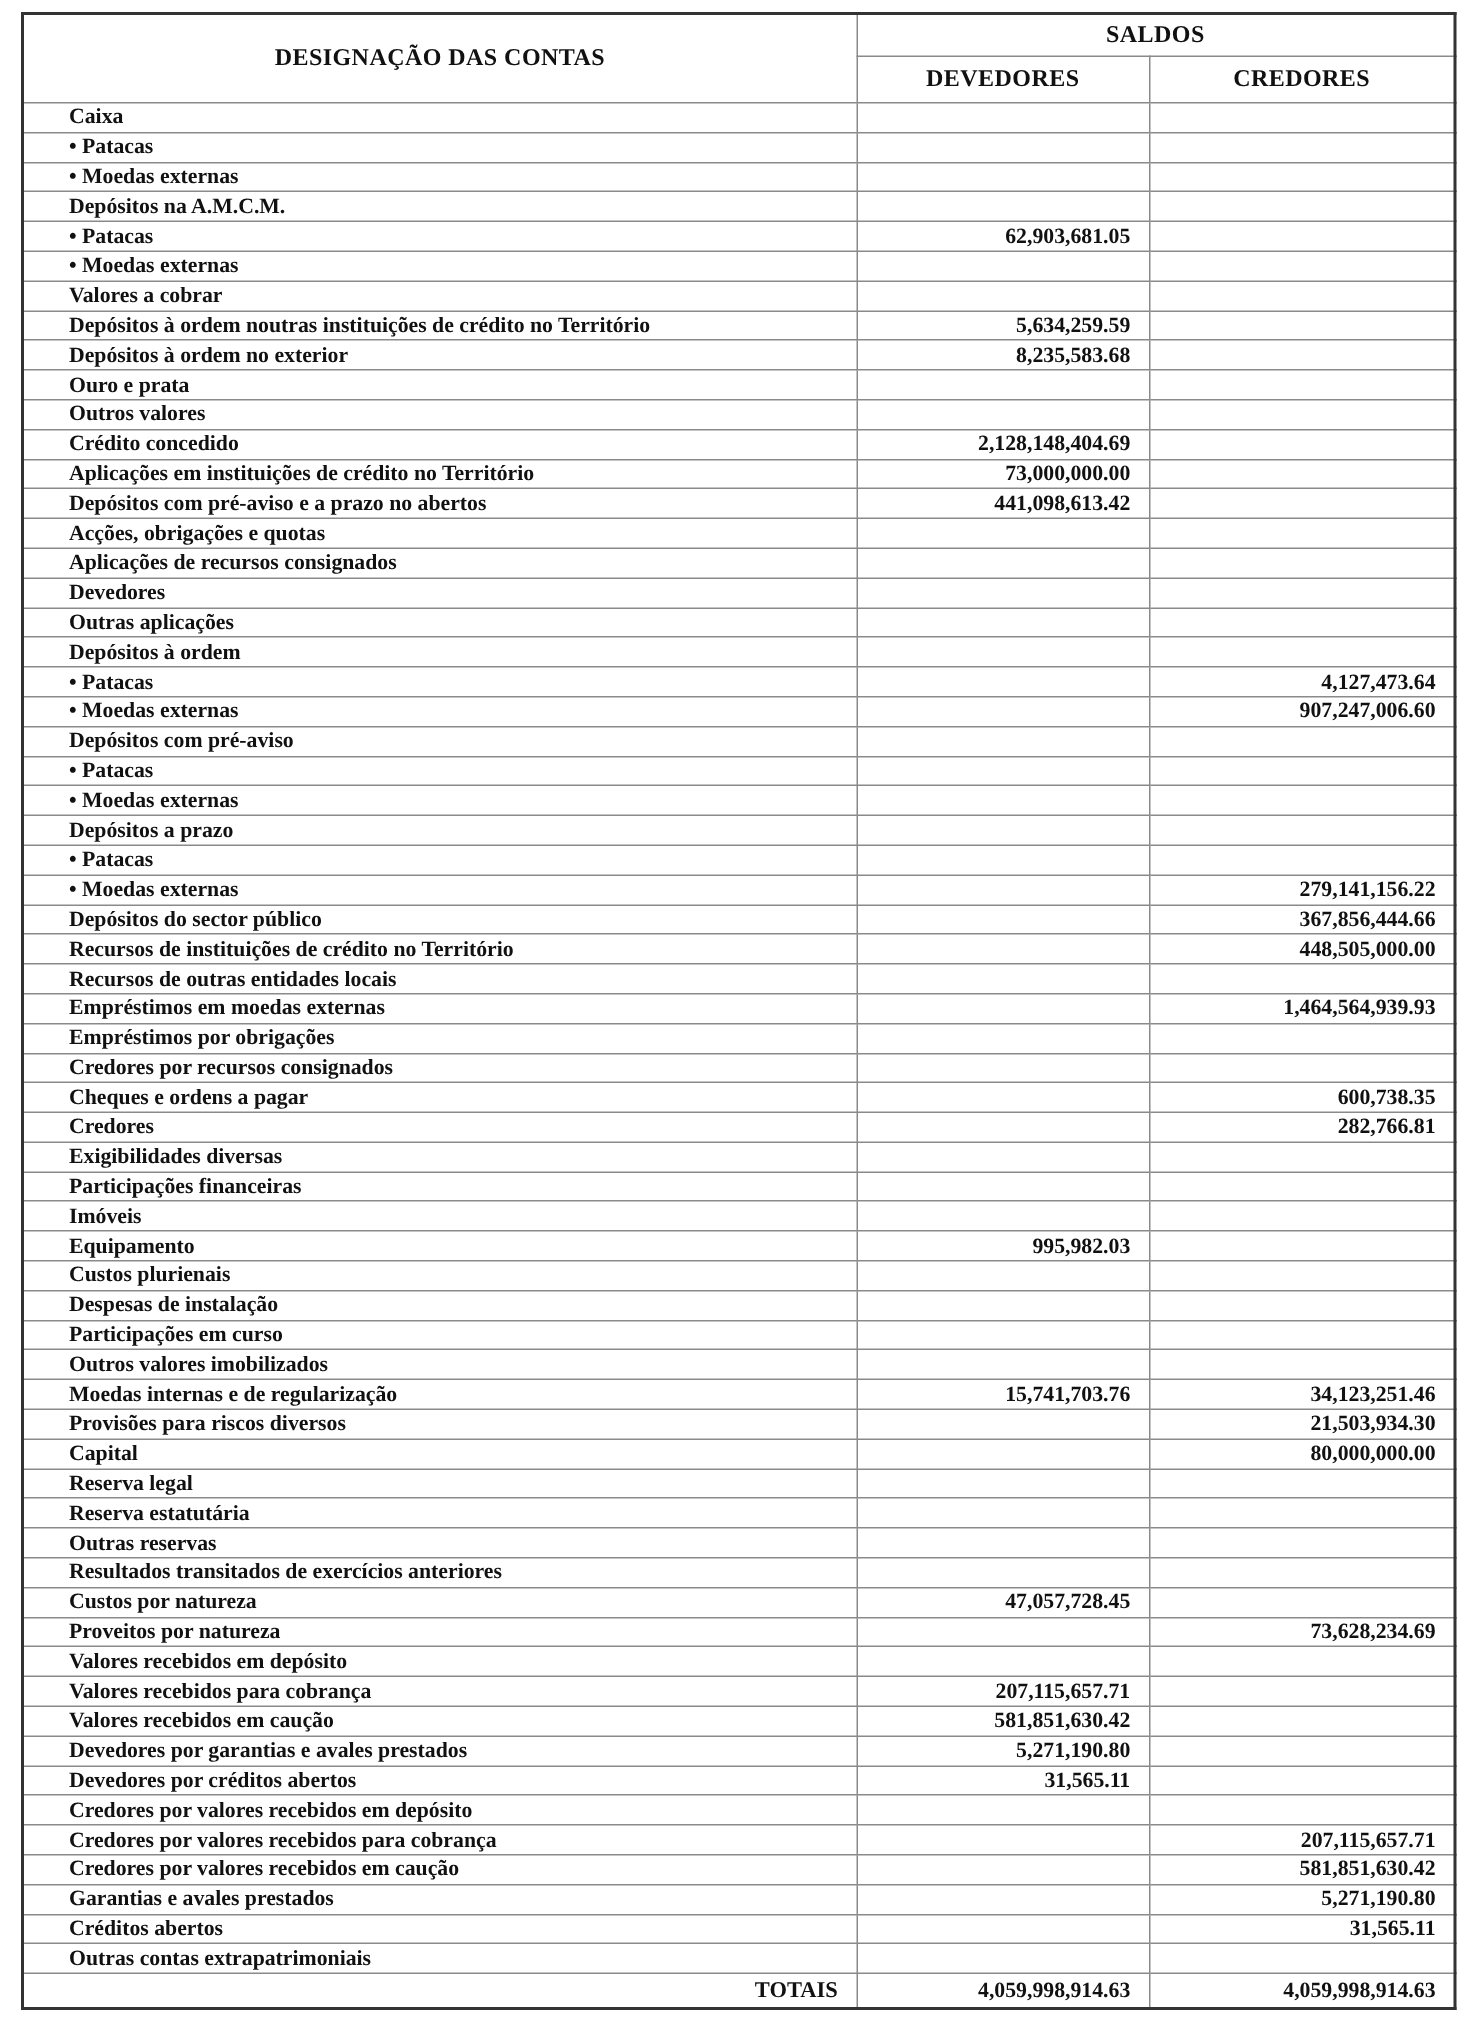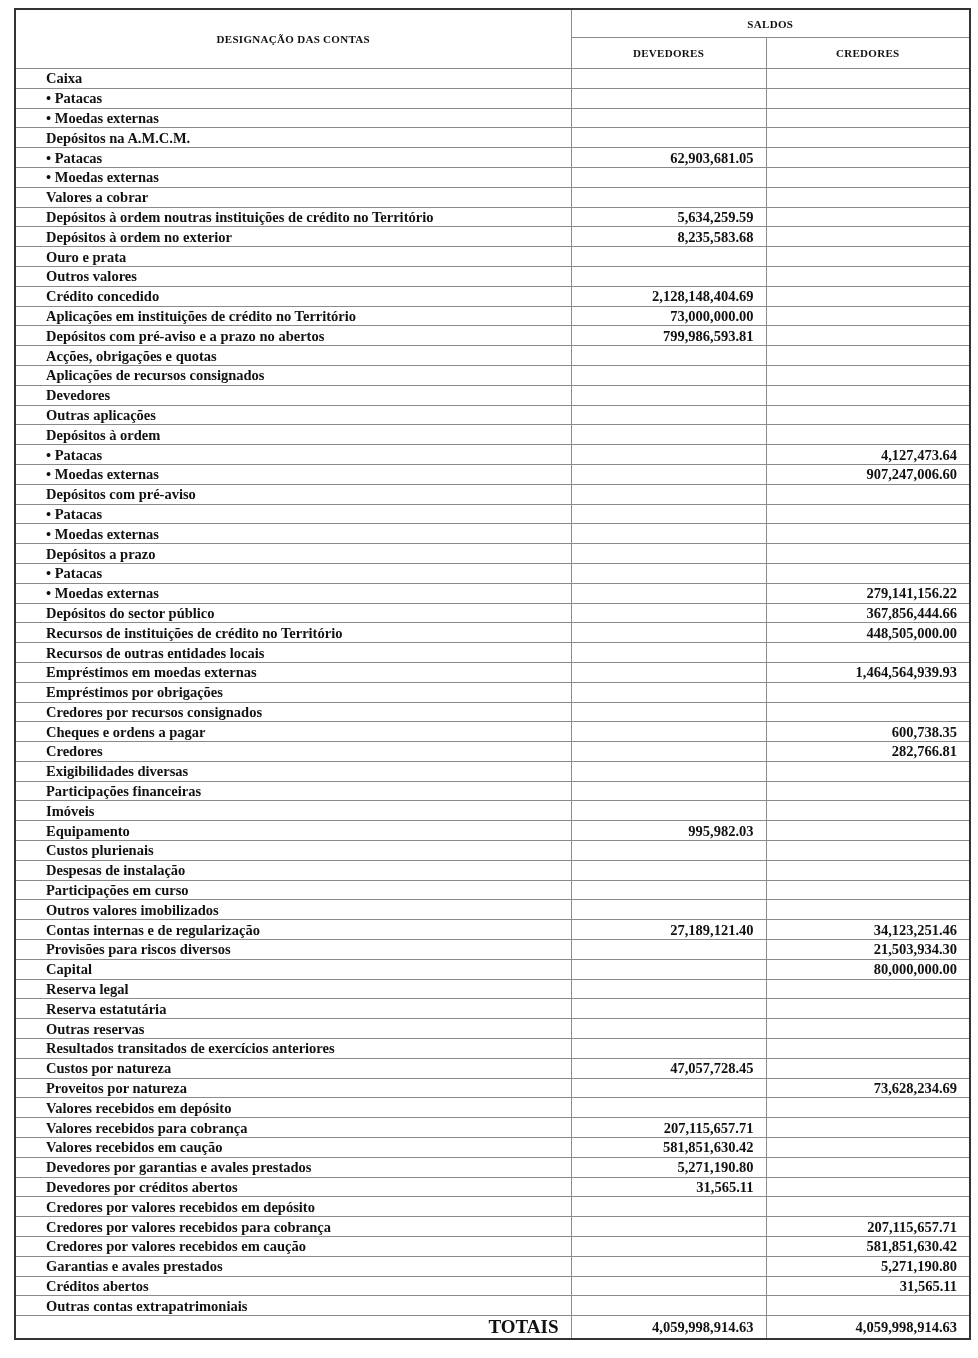--- a/index.html
+++ b/index.html
@@ -5,29 +5,29 @@
   html, body { margin: 0; padding: 0; background: #ffffff; }
   body { width: 978px; height: 1358px; position: relative; overflow: hidden;
          font-family: "Liberation Serif", "DejaVu Serif", serif; color: #111; }
   .sheet { position: absolute; left: 14px; top: 8px; width: 955px; }
   table { border-collapse: collapse; width: 955px; table-layout: fixed; }
   col.c1 { width: 556px; }
   col.c2 { width: 195px; }
   col.c3 { width: 204px; }
   th, td { border: 1px solid #8a8a8a; padding: 0; }
   table { border: 2px solid #333; }
-  th { font-weight: bold; font-size: 11px; letter-spacing: 0.3px; text-align: center; }
+  th { font-weight: bold; font-size: 16px; letter-spacing: 0.3px; text-align: center; }
   .h-desig { height: 58px; vertical-align: middle; }
   .h-saldos { height: 27px; }
   .h-sub { height: 29px; }
   td { height: 18.8px; line-height: 18px; font-size: 14.5px; font-weight: bold; }
   td.name { padding-left: 30px; white-space: nowrap; overflow: hidden; }
   td.num { text-align: right; padding-right: 12px; white-space: nowrap; font-size: 14.5px; }
   tr.tot td { height: 22px; border-top: 1px solid #666; }
-  tr.tot td.tot-label { text-align: right; padding-right: 12px; font-size: 19px; }
+  tr.tot td.tot-label { text-align: right; padding-right: 12px; font-size: 15px; }
 </style>
 </head>
 <body>
 
 <div class="sheet">
   <table>
     <colgroup>
         <col class="c1">
         <col class="c2">
         <col class="c3">
@@ -103,21 +103,21 @@
           <td class="num">2,128,148,404.69</td>
           <td class="num"></td>
         </tr>
         <tr>
           <td class="name">Aplicações em instituições de crédito no Território</td>
           <td class="num">73,000,000.00</td>
           <td class="num"></td>
         </tr>
         <tr>
           <td class="name">Depósitos com pré-aviso e a prazo no abertos</td>
-          <td class="num">799,986,593.81</td>
+          <td class="num">441,098,613.42</td>
           <td class="num"></td>
         </tr>
         <tr>
           <td class="name">Acções, obrigações e quotas</td>
           <td class="num"></td>
           <td class="num"></td>
         </tr>
         <tr>
           <td class="name">Aplicações de recursos consignados</td>
           <td class="num"></td>
@@ -252,22 +252,22 @@
           <td class="name">Participações em curso</td>
           <td class="num"></td>
           <td class="num"></td>
         </tr>
         <tr>
           <td class="name">Outros valores imobilizados</td>
           <td class="num"></td>
           <td class="num"></td>
         </tr>
         <tr>
-          <td class="name">Contas internas e de regularização</td>
-          <td class="num">27,189,121.40</td>
+          <td class="name">Moedas internas e de regularização</td>
+          <td class="num">15,741,703.76</td>
           <td class="num">34,123,251.46</td>
         </tr>
         <tr>
           <td class="name">Provisões para riscos diversos</td>
           <td class="num"></td>
           <td class="num">21,503,934.30</td>
         </tr>
         <tr>
           <td class="name">Capital</td>
           <td class="num"></td>

